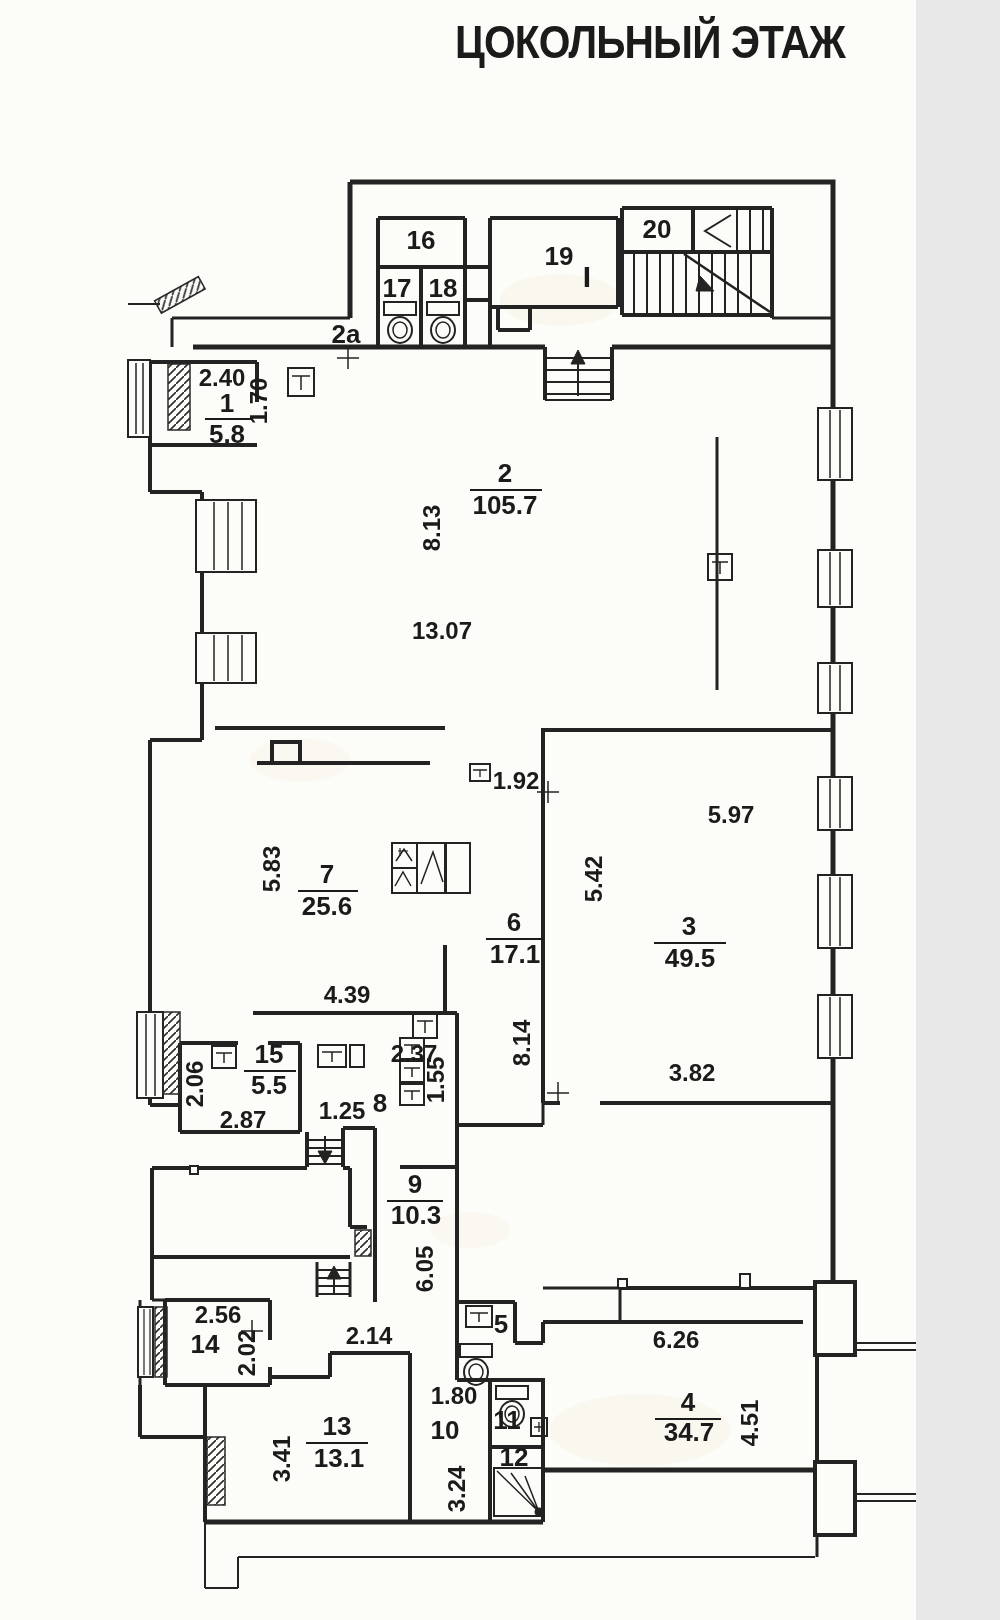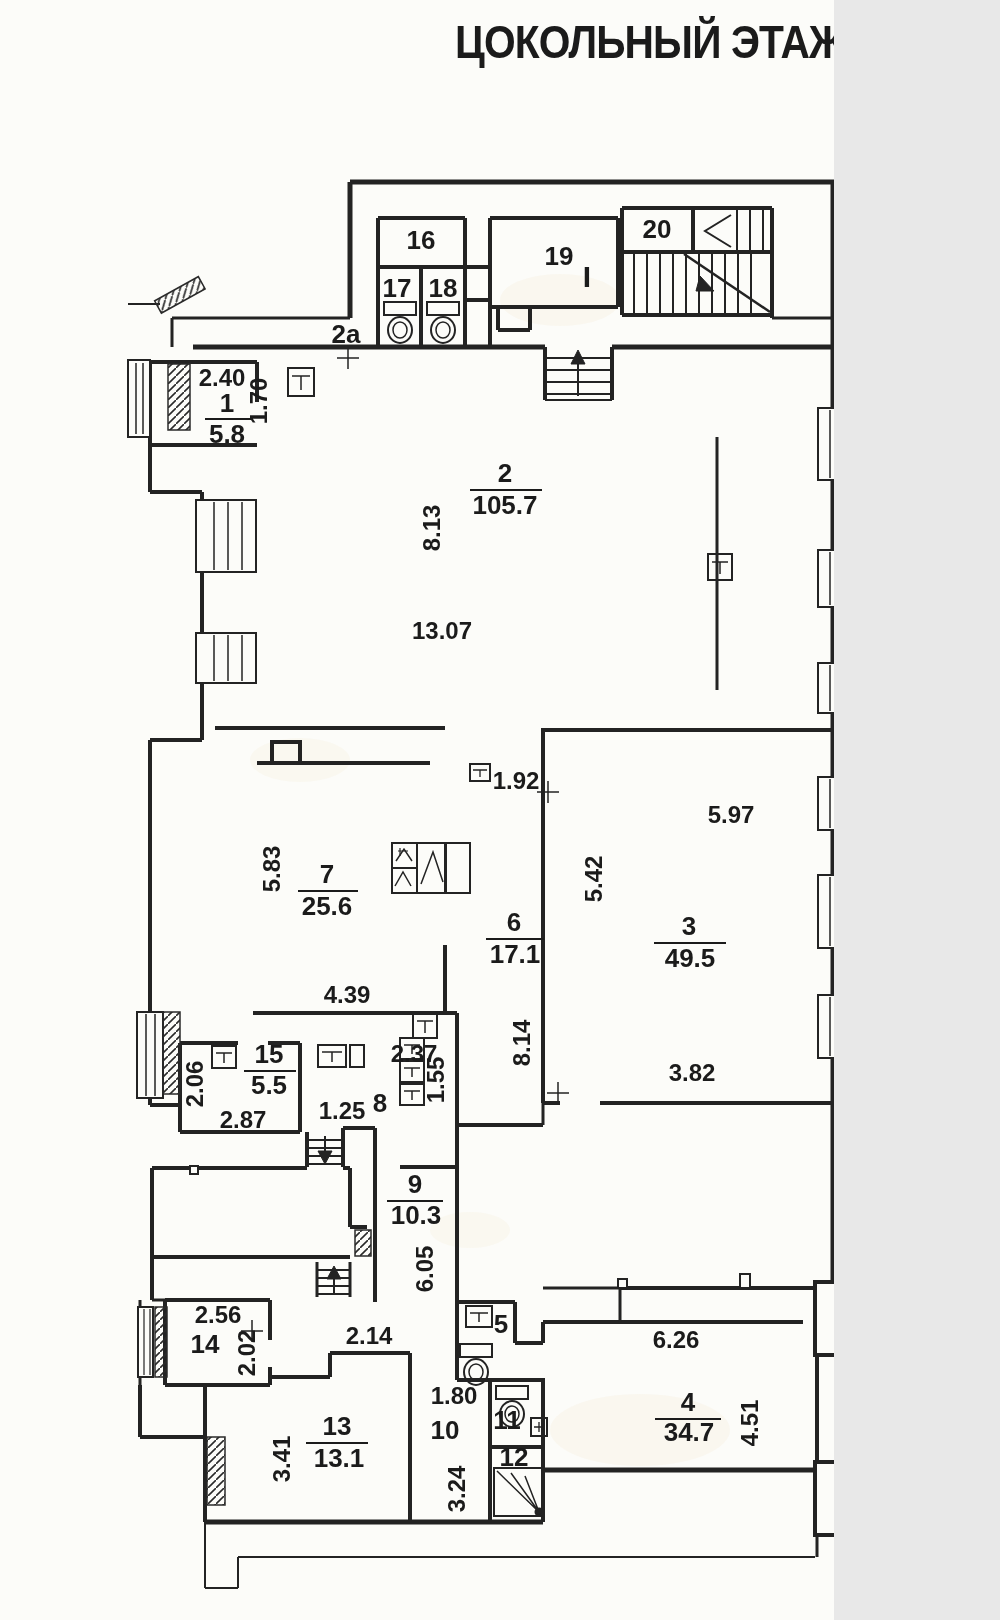--- a/index.html
+++ b/index.html
@@ -1,17 +1,17 @@
 <!DOCTYPE html>
 <html><head>
 <meta charset="utf-8">
 <style>
   html,body{margin:0;padding:0;background:#e8e8e8;}
-  .page{position:relative;width:808px;height:1620px;background:#fcfcf9;overflow:hidden;
-        font-family:"Liberation Sans",sans-serif;padding-left:26px;}
+  .page{position:relative;width:916px;height:1620px;background:#fcfcf9;overflow:hidden;
+        font-family:"Liberation Sans",sans-serif;}
   svg{position:absolute;left:0;top:0;}
   svg text{font-family:"Liberation Sans",sans-serif;font-weight:bold;fill:#1b1b1b;}
   .title-t{font-size:46px;letter-spacing:-1px;}
   .dim{font-size:24px;}
   .room{font-size:26px;}
   .marker-t{font-size:30px;}
 </style>
 </head>
 <body>
 

